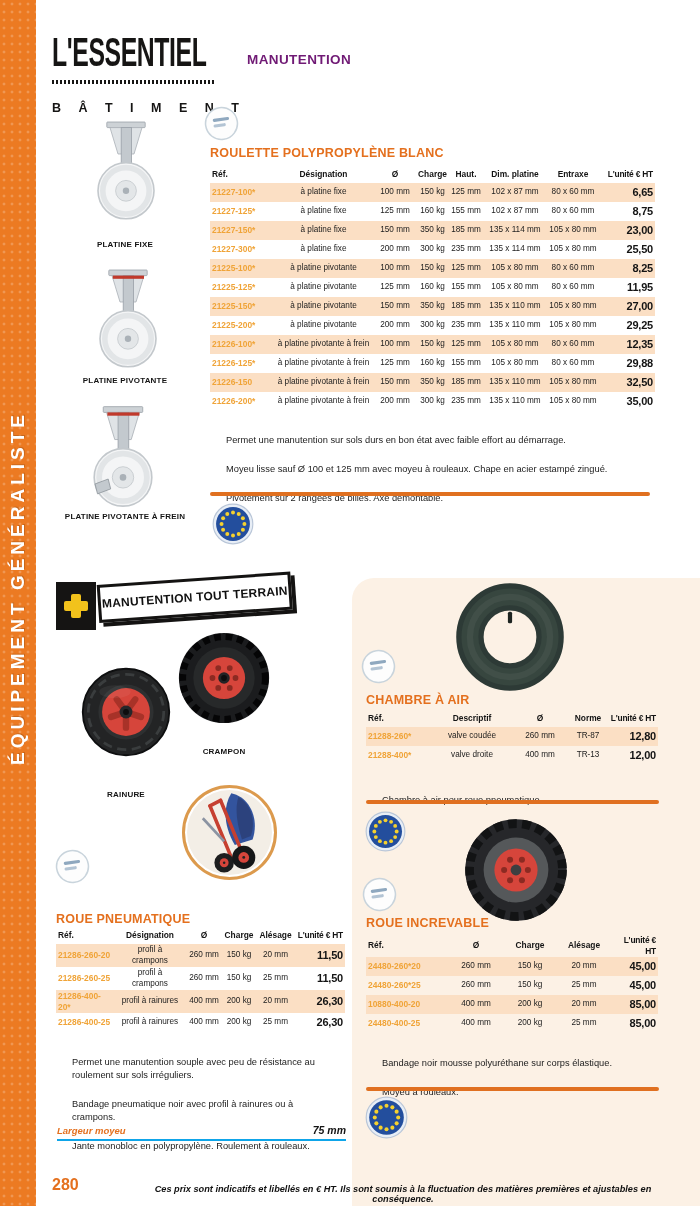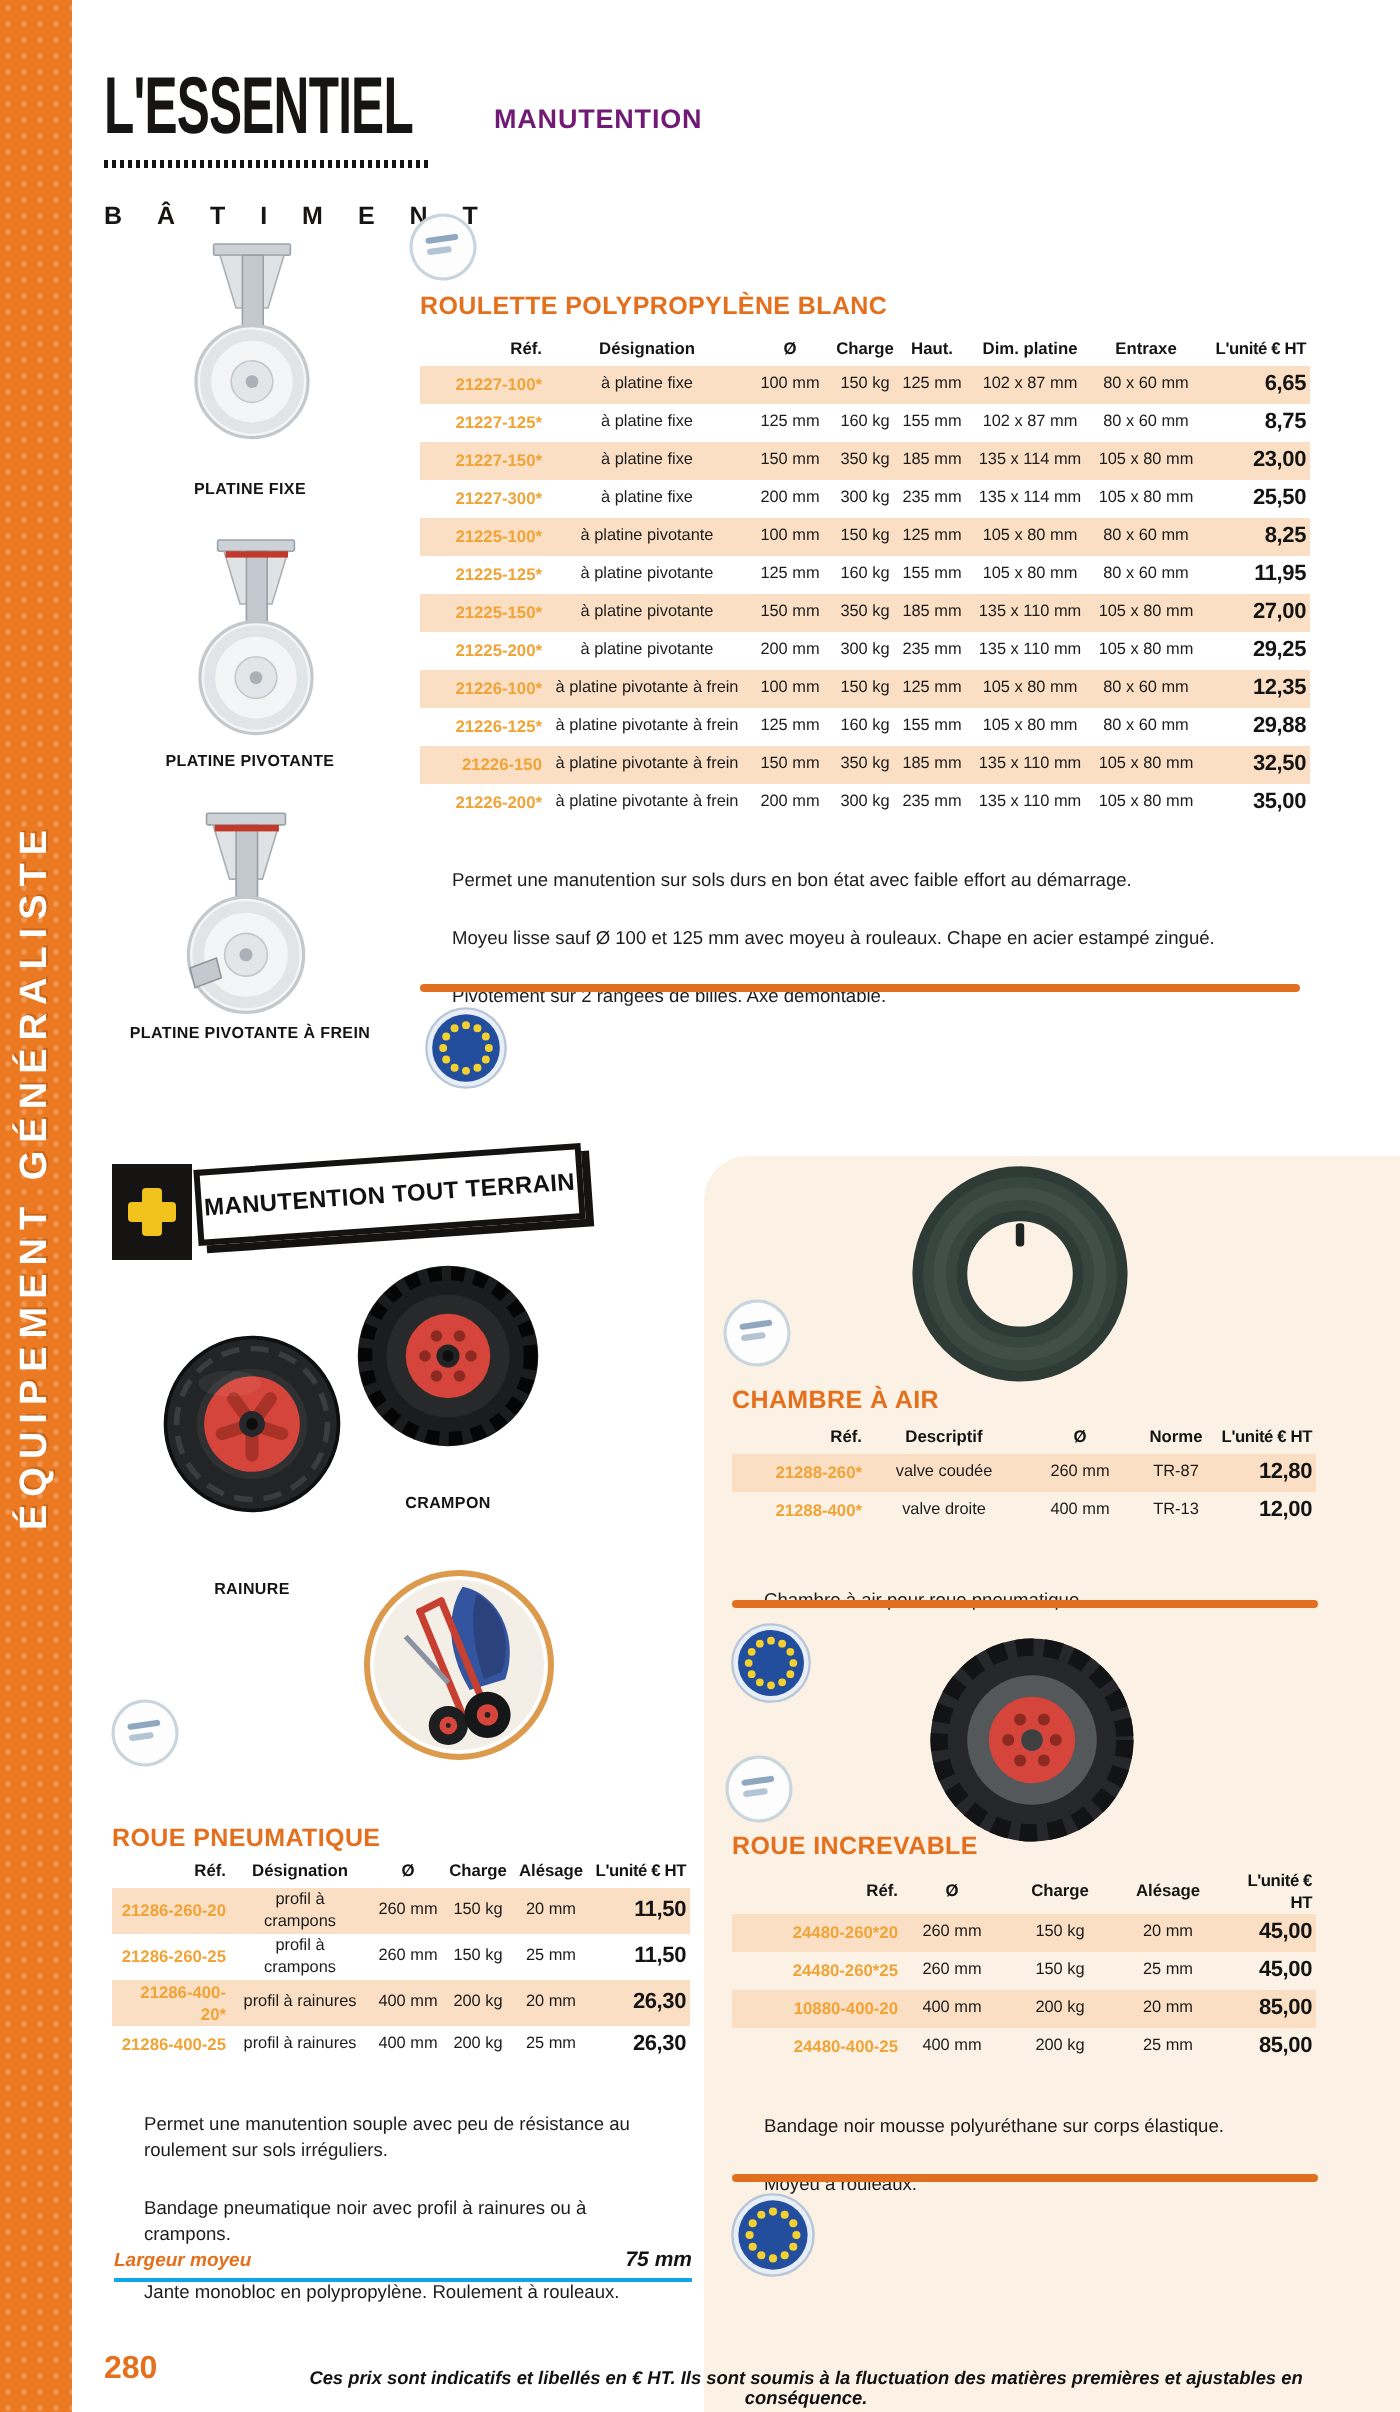--- a/index.html
+++ b/index.html
@@ -32,21 +32,21 @@
   .caption{font-size:8px;font-weight:bold;color:#141414;text-align:center;letter-spacing:.2px;white-space:nowrap}
 
   
   .ptable .trow{display:grid;align-items:center;min-height:19px}
   .ptable .trow:nth-child(even){background:#fbdfc4}
   #roulette-table .trow{grid-template-columns:62px 103px 40px 35px 32px 66px 50px 57px}
   #pneu-table .trow{grid-template-columns:58px 72px 36px 34px 39px 50px}
   #chambre-table .trow{grid-template-columns:66px 80px 56px 40px 50px}
   #increvable-table .trow{grid-template-columns:84px 52px 56px 52px 48px}
   .cell{font-size:8.2px;color:#1c1c1c;text-align:center;padding:1px 1px;white-space:pre-line;line-height:10.5px}
-  .trow .cell:first-child{text-align:right;color:#f0a438;font-weight:bold;font-size:8.4px;padding-left:2px}
+  .trow .cell:first-child{text-align:left;color:#f0a438;font-weight:bold;font-size:8.4px;padding-left:2px}
   .trow .cell:last-child{text-align:right;font-weight:bold;font-size:11px;color:#141414;letter-spacing:-.2px;padding-right:2px}
   .trow.thead{min-height:18px;background:transparent!important}
   .trow.thead .cell{font-weight:bold;color:#141414;font-size:8.4px}
   .trow.thead .cell:first-child{color:#141414}
   .trow.thead .cell:last-child{font-size:8.4px}
 
   
   #banner-plus{left:56px;top:582px}
   #banner{left:98px;top:585px;width:194px;height:38px;background:#fff;border:3px solid #141312;
     box-shadow:4px 4px 0 #141312;transform:rotate(-4deg);transform-origin:left center;

